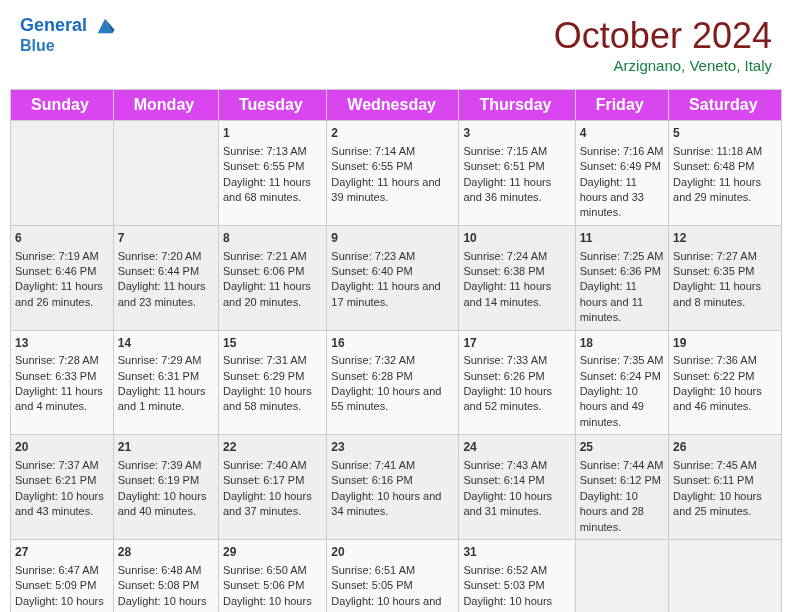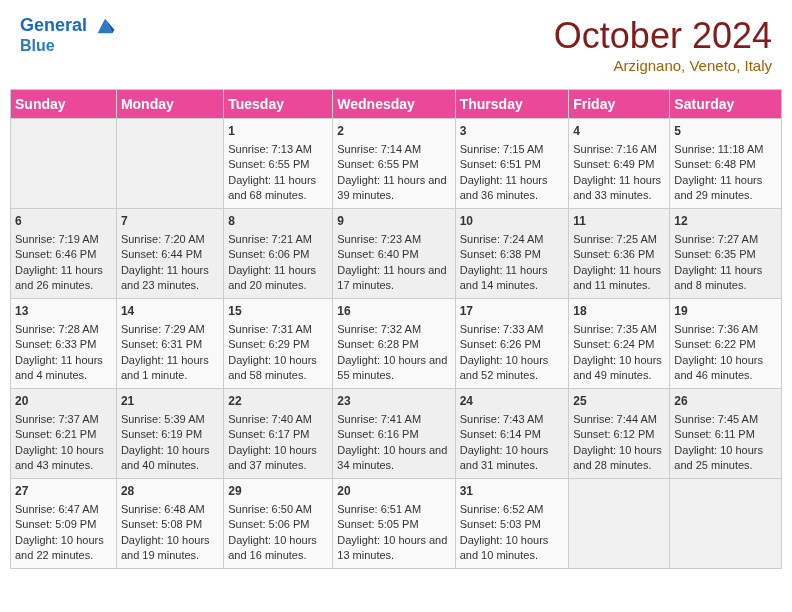--- a/index.html
+++ b/index.html
@@ -34,33 +34,33 @@
       margin-left: 2px;
     }
     .title-block { text-align: right; }
     .month-title {
       font-size: 36px;
       font-weight: normal;
       color: #7f1d1d;
     }
     .location {
       font-size: 15px;
-      color: #a16207;
+      color: #15803d;
     }
     table {
       width: 100%;
       border-collapse: collapse;
       font-size: 11px;
     }
     thead tr th {
-      background-color: #ec4899;
+      background-color: #d946ef;
       color: #fff;
-      padding: 6px 4px;
+      padding: 6px 20px;
       text-align: left;
-      font-size: 14px;
+      font-size: 16px;
       font-weight: bold;
       border: 1px solid #ccc;
     }
     tbody tr td {
       border: 1px solid #ccc;
       vertical-align: top;
       padding: 4px;
       min-height: 80px;
       height: 90px;
       color: #333;
@@ -137,21 +137,21 @@
         <td><span class="day-num">13</span><span>Sunrise: 7:28 AM</span><br><span>Sunset: 6:33 PM</span><br><span>Daylight: 11 hours and 4 minutes.</span></td>
         <td><span class="day-num">14</span><span>Sunrise: 7:29 AM</span><br><span>Sunset: 6:31 PM</span><br><span>Daylight: 11 hours and 1 minute.</span></td>
         <td><span class="day-num">15</span><span>Sunrise: 7:31 AM</span><br><span>Sunset: 6:29 PM</span><br><span>Daylight: 10 hours and 58 minutes.</span></td>
         <td><span class="day-num">16</span><span>Sunrise: 7:32 AM</span><br><span>Sunset: 6:28 PM</span><br><span>Daylight: 10 hours and 55 minutes.</span></td>
         <td><span class="day-num">17</span><span>Sunrise: 7:33 AM</span><br><span>Sunset: 6:26 PM</span><br><span>Daylight: 10 hours and 52 minutes.</span></td>
         <td><span class="day-num">18</span><span>Sunrise: 7:35 AM</span><br><span>Sunset: 6:24 PM</span><br><span>Daylight: 10 hours and 49 minutes.</span></td>
         <td><span class="day-num">19</span><span>Sunrise: 7:36 AM</span><br><span>Sunset: 6:22 PM</span><br><span>Daylight: 10 hours and 46 minutes.</span></td>
       </tr>
       <tr>
         <td><span class="day-num">20</span><span>Sunrise: 7:37 AM</span><br><span>Sunset: 6:21 PM</span><br><span>Daylight: 10 hours and 43 minutes.</span></td>
-        <td><span class="day-num">21</span><span>Sunrise: 5:39 AM</span><br><span>Sunset: 6:19 PM</span><br><span>Daylight: 10 hours and 40 minutes.</span></td>
+        <td><span class="day-num">21</span><span>Sunrise: 7:39 AM</span><br><span>Sunset: 6:19 PM</span><br><span>Daylight: 10 hours and 40 minutes.</span></td>
         <td><span class="day-num">22</span><span>Sunrise: 7:40 AM</span><br><span>Sunset: 6:17 PM</span><br><span>Daylight: 10 hours and 37 minutes.</span></td>
         <td><span class="day-num">23</span><span>Sunrise: 7:41 AM</span><br><span>Sunset: 6:16 PM</span><br><span>Daylight: 10 hours and 34 minutes.</span></td>
         <td><span class="day-num">24</span><span>Sunrise: 7:43 AM</span><br><span>Sunset: 6:14 PM</span><br><span>Daylight: 10 hours and 31 minutes.</span></td>
         <td><span class="day-num">25</span><span>Sunrise: 7:44 AM</span><br><span>Sunset: 6:12 PM</span><br><span>Daylight: 10 hours and 28 minutes.</span></td>
         <td><span class="day-num">26</span><span>Sunrise: 7:45 AM</span><br><span>Sunset: 6:11 PM</span><br><span>Daylight: 10 hours and 25 minutes.</span></td>
       </tr>
       <tr>
         <td><span class="day-num">27</span><span>Sunrise: 6:47 AM</span><br><span>Sunset: 5:09 PM</span><br><span>Daylight: 10 hours and 22 minutes.</span></td>
         <td><span class="day-num">28</span><span>Sunrise: 6:48 AM</span><br><span>Sunset: 5:08 PM</span><br><span>Daylight: 10 hours and 19 minutes.</span></td>
         <td><span class="day-num">29</span><span>Sunrise: 6:50 AM</span><br><span>Sunset: 5:06 PM</span><br><span>Daylight: 10 hours and 16 minutes.</span></td>

